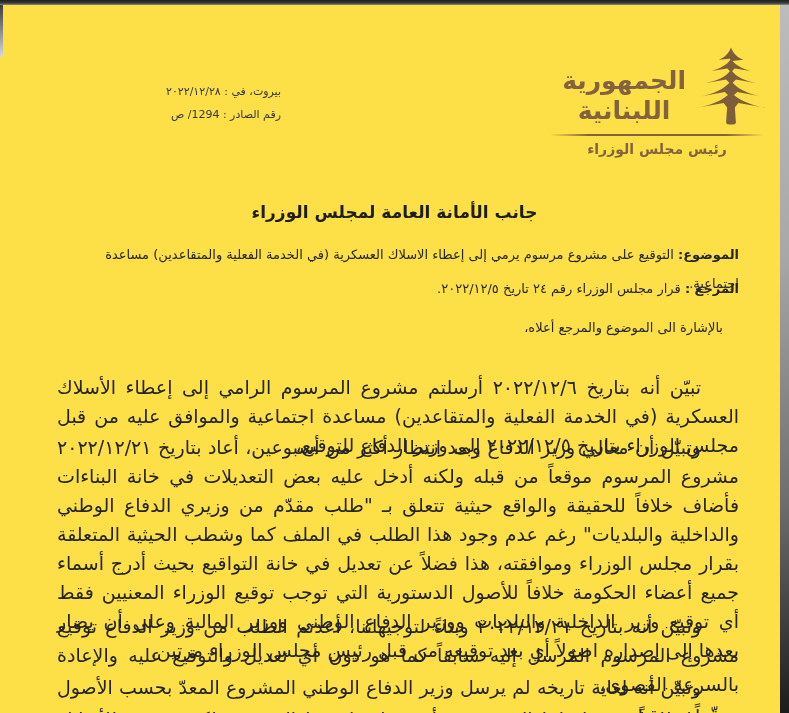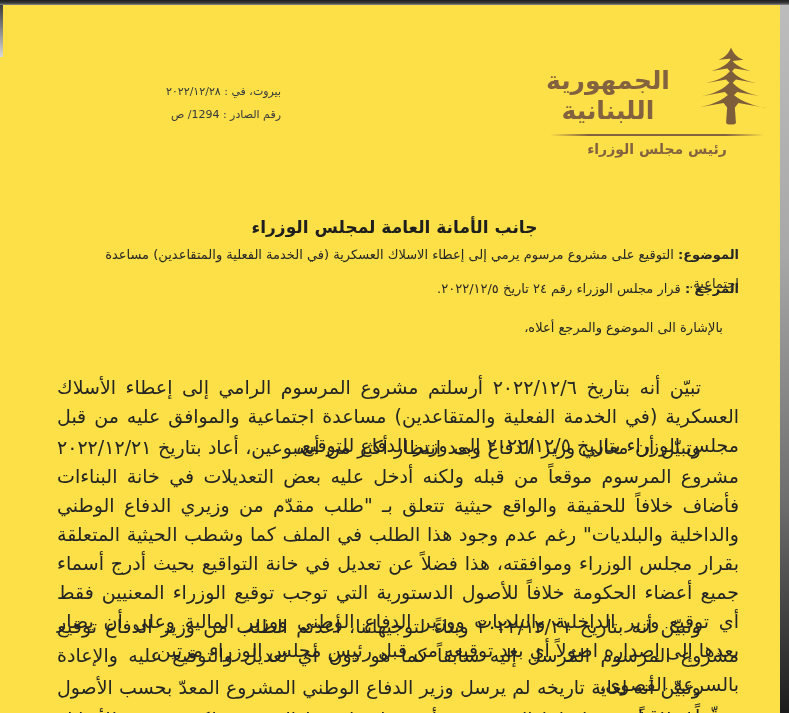--- a/index.html
+++ b/index.html
@@ -17,29 +17,29 @@
   .edge-right{position:absolute;top:5px;right:0;width:9px;height:708px;
     background:linear-gradient(180deg,#bcbcbc 0%,#a8a8a8 35%,#6e6e6e 70%,#1c1c1c 100%);}
   .edge-left{position:absolute;top:5px;left:0;width:3px;height:52px;
     background:linear-gradient(180deg,#3c3c3c,#d9d9d9);}
   
   .meta{position:absolute;top:80px;left:57px;width:224px;
     direction:rtl;text-align:right;font-size:11px;line-height:23px;color:#33373d;}
   .meta .row{white-space:nowrap;}
   
   .letterhead{position:absolute;top:46px;left:546px;width:222px;text-align:center;}
-  .lh-row{display:flex;align-items:flex-end;justify-content:space-between;gap:8px;}
+  .lh-row{display:flex;align-items:flex-end;justify-content:flex-end;gap:8px;}
   .calligraphy{font-size:25px;font-weight:bold;line-height:1.2;color:#83623f;
     direction:rtl;letter-spacing:1px;padding-bottom:6px;}
   .cedar{flex:0 0 auto;}
   .lh-divider{height:2px;margin:2px 4px 5px 4px;border:0;
     background:linear-gradient(90deg,rgba(131,98,63,0) 0%,#83623f 18%,#83623f 82%,rgba(131,98,63,0) 100%);}
   .office{font-size:14px;color:#83623f;direction:rtl;letter-spacing:1.5px;font-weight:bold;}
   
-  .doc-title{position:absolute;top:217px;left:0;width:100%;text-align:center;
+  .doc-title{position:absolute;top:202px;left:0;width:100%;text-align:center;
     direction:rtl;font-size:17px;font-weight:bold;color:#1e1e1e;letter-spacing:.5px;}
   
   .tline{position:absolute;left:57px;width:682px;direction:rtl;text-align:right;
     font-size:13px;line-height:29px;}
   .lbl{font-weight:bold;}
   .subject{top:240px;}
   .reference{top:274px;}
   .salutation{top:313px;padding-right:16px;box-sizing:border-box;}
   .para{position:absolute;left:57px;width:682px;direction:rtl;
     text-align:justify;font-size:19px;line-height:29px;text-indent:38px;color:#242424;}

